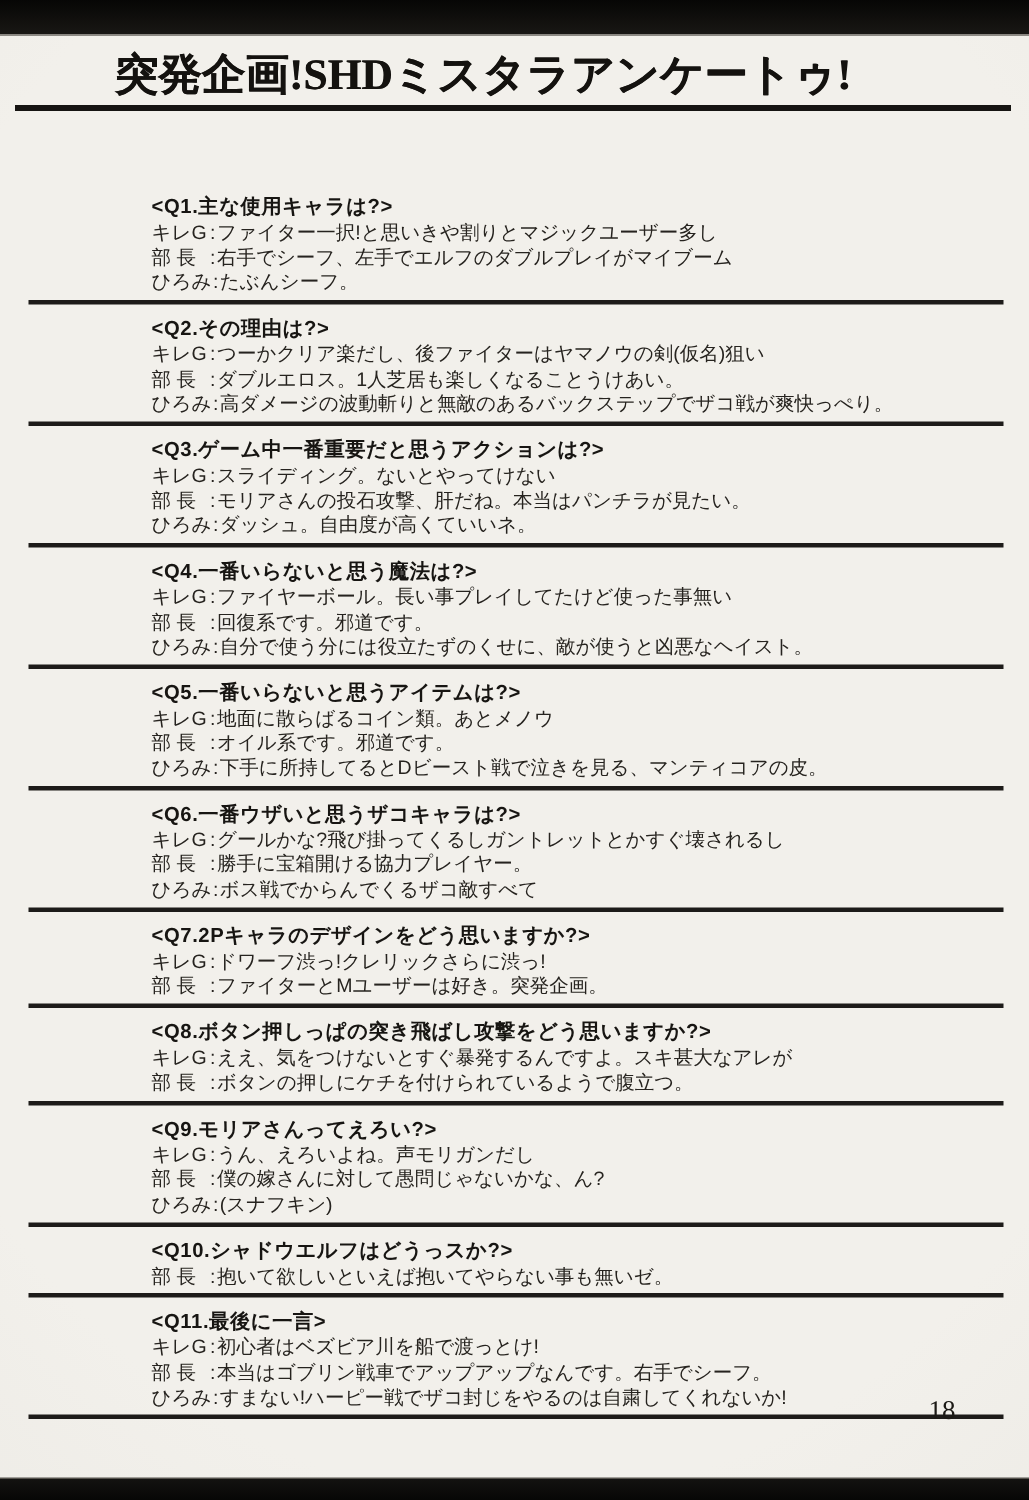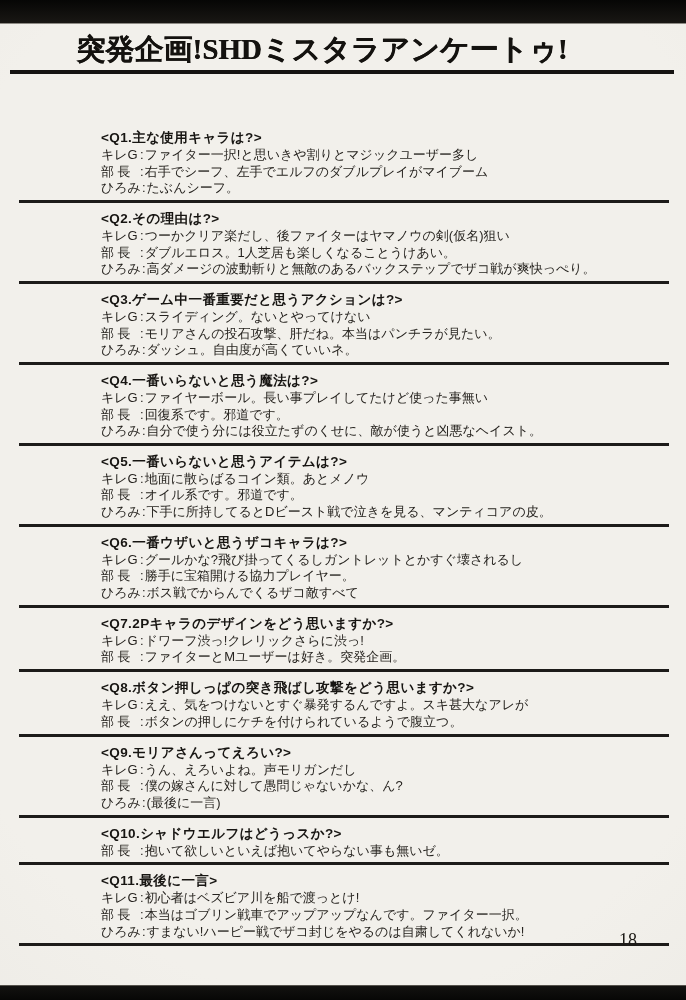--- a/index.html
+++ b/index.html
@@ -108,30 +108,30 @@
       </section>
       <section class="qa">
         <h2 class="question">&lt;Q8.ボタン押しっぱの突き飛ばし攻撃をどう思いますか?&gt;</h2>
         <div class="row"><span class="spk">キレG</span><span class="sep">:</span><span class="txt">ええ、気をつけないとすぐ暴発するんですよ。スキ甚大なアレが</span></div>
         <div class="row"><span class="spk">部 長</span><span class="sep">:</span><span class="txt">ボタンの押しにケチを付けられているようで腹立つ。</span></div>
       </section>
       <section class="qa">
         <h2 class="question">&lt;Q9.モリアさんってえろい?&gt;</h2>
         <div class="row"><span class="spk">キレG</span><span class="sep">:</span><span class="txt">うん、えろいよね。声モリガンだし</span></div>
         <div class="row"><span class="spk">部 長</span><span class="sep">:</span><span class="txt">僕の嫁さんに対して愚問じゃないかな、ん?</span></div>
-        <div class="row"><span class="spk">ひろみ</span><span class="sep">:</span><span class="txt">(最後に一言)</span></div>
+        <div class="row"><span class="spk">ひろみ</span><span class="sep">:</span><span class="txt">(スナフキン)</span></div>
       </section>
       <section class="qa">
         <h2 class="question">&lt;Q10.シャドウエルフはどうっスか?&gt;</h2>
         <div class="row"><span class="spk">部 長</span><span class="sep">:</span><span class="txt">抱いて欲しいといえば抱いてやらない事も無いゼ。</span></div>
       </section>
       <section class="qa">
         <h2 class="question">&lt;Q11.最後に一言&gt;</h2>
         <div class="row"><span class="spk">キレG</span><span class="sep">:</span><span class="txt">初心者はベズビア川を船で渡っとけ!</span></div>
-        <div class="row"><span class="spk">部 長</span><span class="sep">:</span><span class="txt">本当はゴブリン戦車でアップアップなんです。ファイター一択。</span></div>
+        <div class="row"><span class="spk">部 長</span><span class="sep">:</span><span class="txt">本当はゴブリン戦車でアップアップなんです。右手でシーフ。</span></div>
         <div class="row"><span class="spk">ひろみ</span><span class="sep">:</span><span class="txt">すまない!ハーピー戦でザコ封じをやるのは自粛してくれないか!</span></div>
       </section>
     </main>
 
   <div class="pagenum">18</div>
 
   <div class="bar bottom"></div>
 </div>
 
 </body></html>

